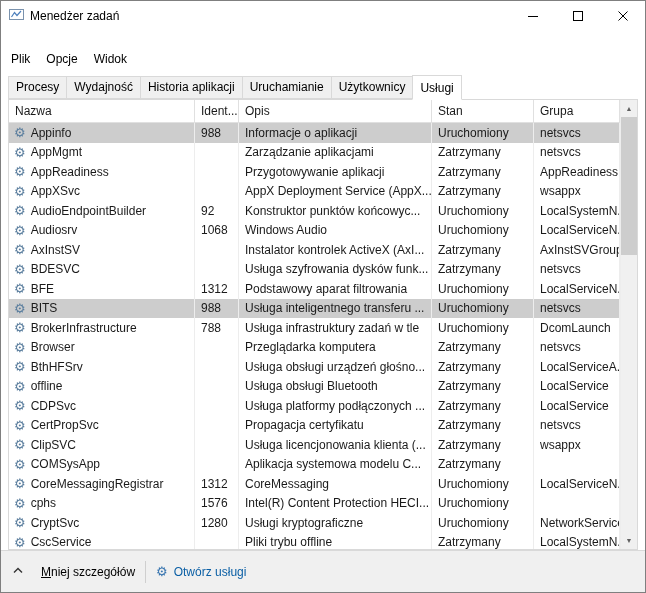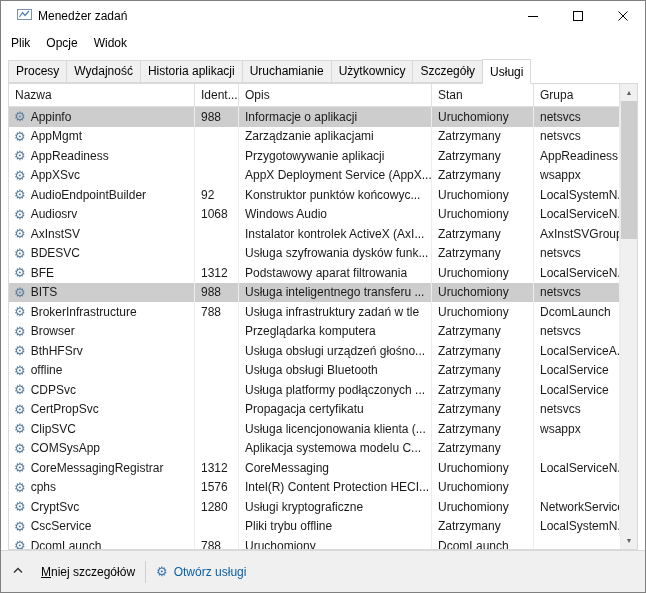--- a/index.html
+++ b/index.html
@@ -19,26 +19,26 @@
   }
   .window {
     width:646px; height:593px;
     border:1px solid #7f7f7f;
     background:#fff;
     display:flex; flex-direction:column;
     overflow:hidden;
   }
   
   .titlebar { height:30px; flex:0 0 auto; display:flex; align-items:center; justify-content:space-between; background:#fff; }
-  .titlebar-left { display:flex; align-items:center; gap:6px; padding-left:16px; }
+  .titlebar-left { display:flex; align-items:center; gap:6px; padding-left:8px; }
   .title-text { font-size:12px; color:#000; }
   .window-controls { display:flex; height:100%; }
   .wc { width:45px; height:100%; border:none; background:transparent; display:flex; align-items:center; justify-content:center; cursor:default; }
   
-  .menubar { height:23px; flex:0 0 auto; display:flex; align-items:center; padding-left:2px; background:#fff; }
+  .menubar { height:23px; flex:0 0 auto; display:flex; align-items:center; padding-left:2px; background:#fff;margin-top:16px; }
   .menu-item { padding:3px 8px; color:#000; }
   
   .tab-area { flex:1 1 auto; display:flex; flex-direction:column; padding:0 7px; min-height:0; }
   .tabstrip { display:flex; align-items:flex-end; padding-top:5px; flex:0 0 auto; position:relative; z-index:2; }
   .tab {
     border:1px solid var(--border);
     background:#f0f0f0;
     padding:3px 7px 4px 7px;
     margin-right:-1px;
     color:#000;
@@ -131,21 +131,20 @@
       <div class="menu-item">Widok</div>
     </div>
 
   <div class="tab-area">
     <div class="tabstrip">
         <div class="tab">Procesy</div>
         <div class="tab">Wydajność</div>
         <div class="tab">Historia aplikacji</div>
         <div class="tab">Uruchamianie</div>
         <div class="tab">Użytkownicy</div>
-        <div class="tab">Szczegóły</div>
         <div class="tab active">Usługi</div>
       </div>
     <div class="page">
       <div class="list">
         <div class="lv-header">
             <div class="lv-hcell">Nazwa</div>
             <div class="lv-hcell">Ident...</div>
             <div class="lv-hcell">Opis</div>
             <div class="lv-hcell">Stan</div>
             <div class="lv-hcell">Grupa</div>

